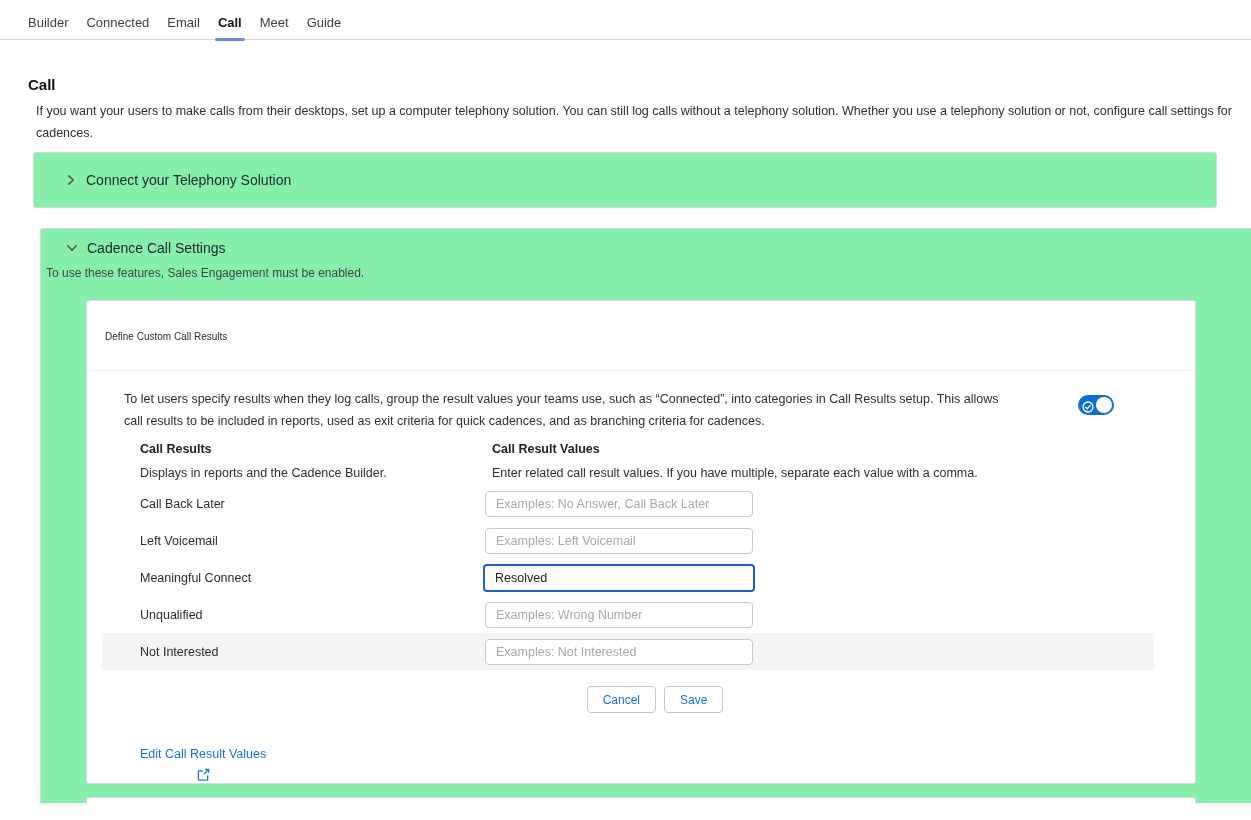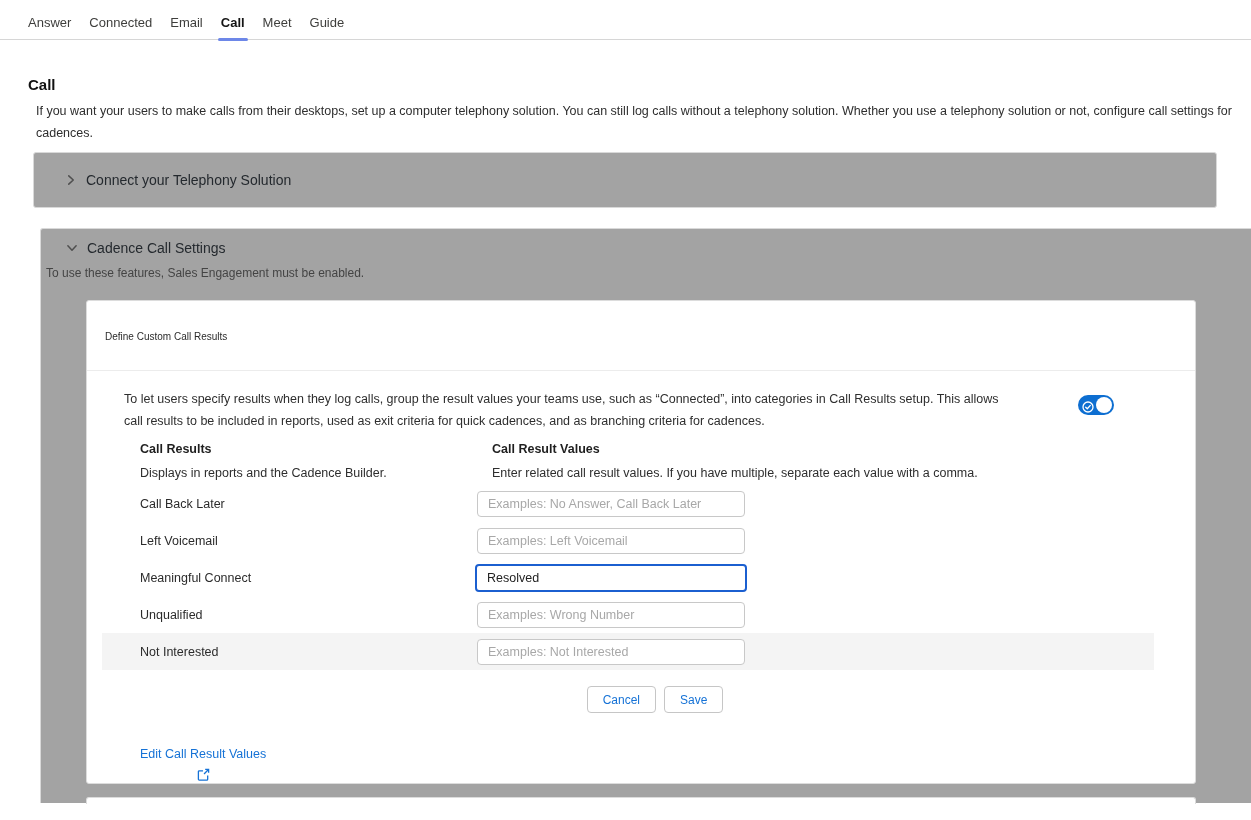--- a/index.html
+++ b/index.html
@@ -15,21 +15,21 @@
   .tab.active { font-weight:bold; color:#141414; }
   .tab.active::after { content:""; position:absolute; left:-3px; right:-3px; bottom:-2px;
             height:3px; border-radius:2px; background:var(--tab-underline,#6d87e8); }
 
   
   .page-title { position:absolute; left:28px; top:76px; font-size:15px; font-weight:bold; color:#111; }
   .page-desc  { position:absolute; left:36px; top:100px; width:1196px; font-size:12.5px;
                 line-height:22px; color:#2e2e2e; }
 
   
-  .section-box { position:absolute; border:1px solid #d9d9d9; border-radius:3px; background:#a3a3a3; }
+  .section-box { position:absolute; border:1px solid #d9d9d9; border-radius:3px; background:#86efac; }
   .box-telephony { left:33px; top:152px; width:1184px; height:56px; display:flex; align-items:center; }
   .sec-head { display:flex; align-items:center; gap:9px; cursor:pointer; }
   .box-telephony .sec-head { padding-left:31px; }
   .sec-title { font-size:14px; color:#24292e; }
   .chev { display:inline-flex; }
 
   .box-cadence { left:40px; top:228px; width:1222px; height:575px;
                  border-bottom:none; border-radius:3px 3px 0 0;padding-left:22px; }
   .box-cadence .sec-head { position:absolute; left:25px; top:11px; }
   .cadence-sub { position:absolute; left:5px; top:37px; font-size:12px; color:#444; }
@@ -52,21 +52,21 @@
   
   .col-head { position:absolute; font-size:12.5px; font-weight:bold; color:#1f1f1f; }
   .col-head.c1 { left:53px; top:141px; }
   .col-head.c2 { left:405px; top:141px; }
   .col-sub { position:absolute; font-size:12.5px; color:#2e2e2e; }
   .col-sub.c1 { left:53px; top:165px; }
   .col-sub.c2 { left:405px; top:165px; }
 
   
   .rows { position:absolute; left:15px; top:184px; width:1052px; }
-  .crow { display:flex; align-items:center; height:37px; }
+  .crow { display:flex; align-items:center; height:37px;gap:8px; }
   .crow.hl { background:#f4f4f4; }
   .crow-label { width:375px; padding-left:38px; font-size:12.5px; color:#2b2b2b; }
   .cinput { width:268px; height:26px; border:1px solid #c8c8c8; border-radius:4px;
             padding:0 10px; font-family:"Liberation Sans", sans-serif; font-size:12.5px;
             color:#222; background:#fff; outline:none; }
   .cinput::placeholder { color:#a8a8a8; }
   .cinput.focused { border:2px solid var(--focus,#1b5fd0); height:28px; width:272px;
                     margin-left:-2px; caret-color:#222; }
 
   
@@ -83,21 +83,21 @@
   
   .card-next { position:absolute; left:45px; top:568px; width:1110px; height:7px;
                border:1px solid #dcdcdc; border-bottom:none; border-radius:3px 3px 0 0; background:#fff; }
 </style>
 </head>
 <body>
 
 <div class="page">
 
   <div class="tabbar">
-      <span class="tab">Answer</span>
+      <span class="tab">Builder</span>
       <span class="tab">Connected</span>
       <span class="tab">Email</span>
       <span class="tab active">Call</span>
       <span class="tab">Meet</span>
       <span class="tab">Guide</span>
     </div>
 
   <div class="page-title">Call</div>
   <div class="page-desc">If you want your users to make calls from their desktops, set up a computer telephony solution. You can still log calls without a telephony solution. Whether you use a telephony solution or not, configure call settings for cadences.</div>
 

